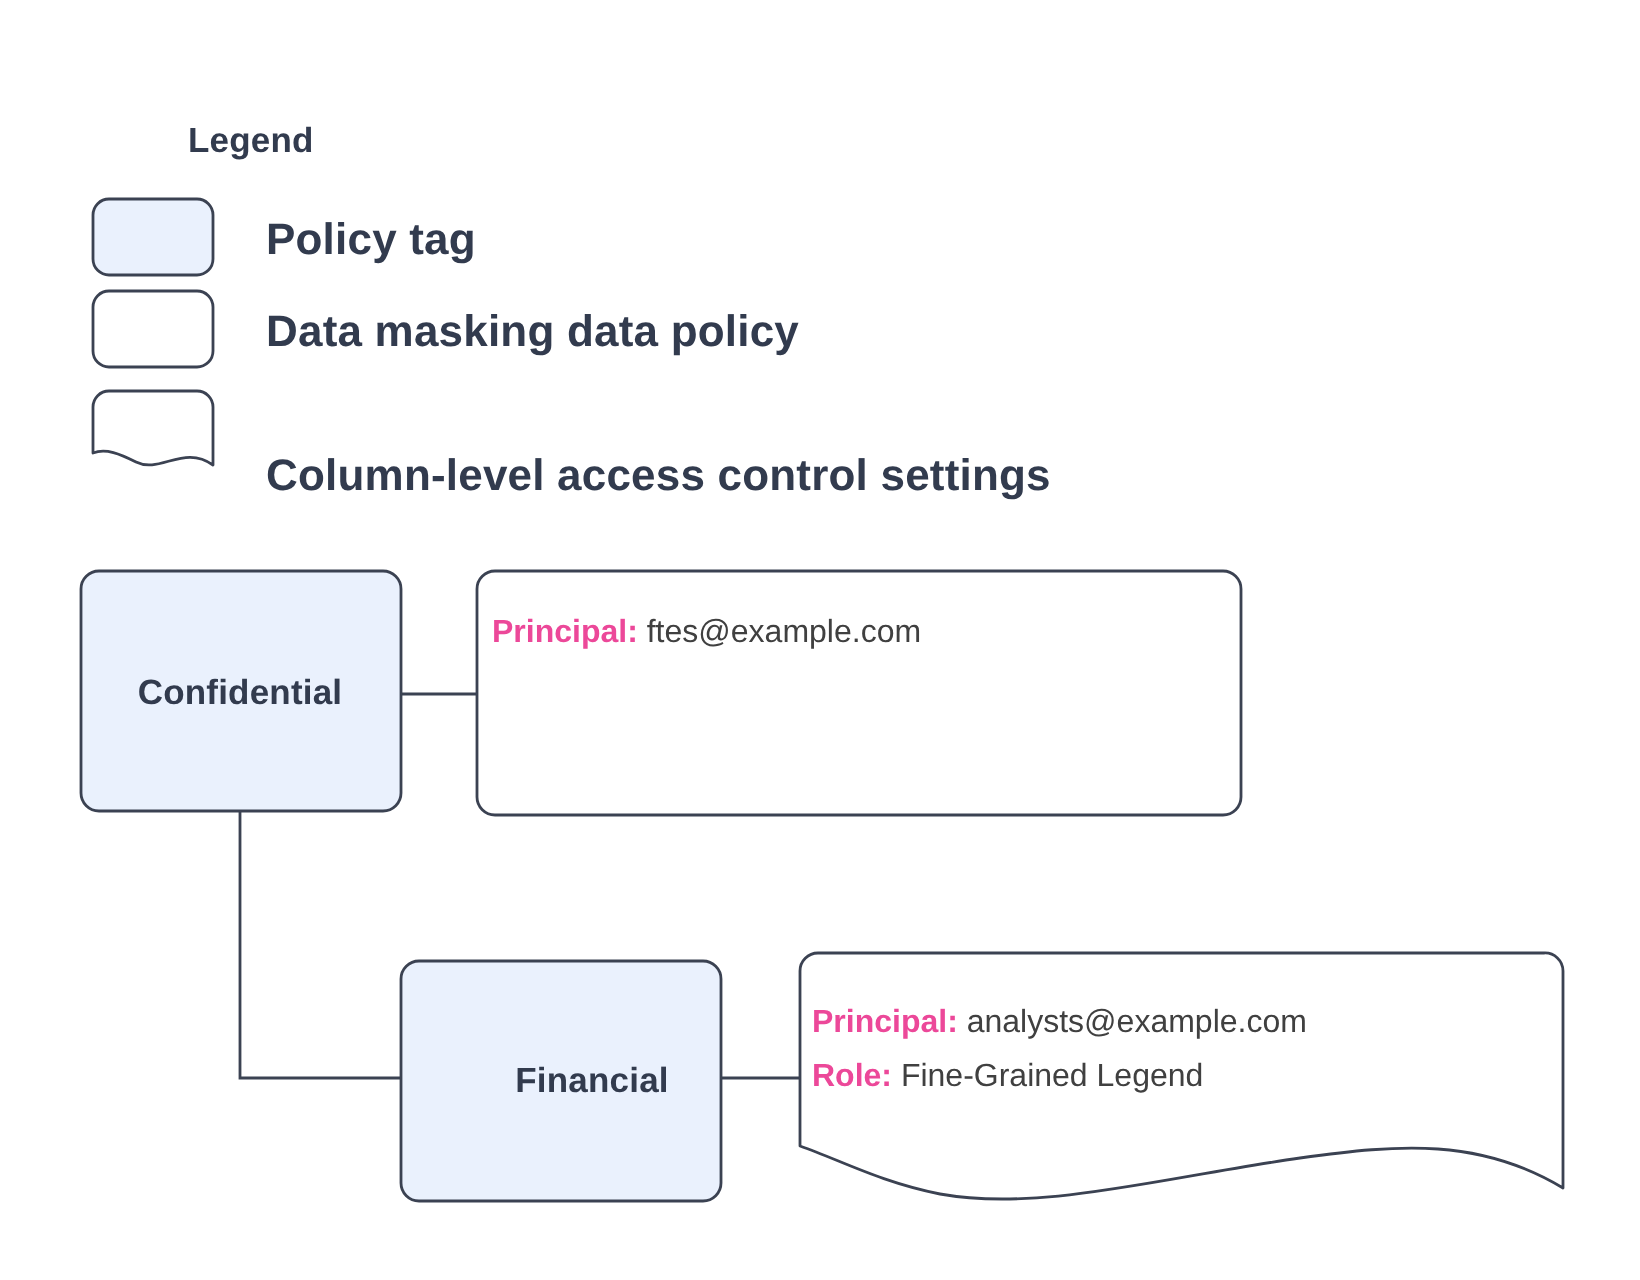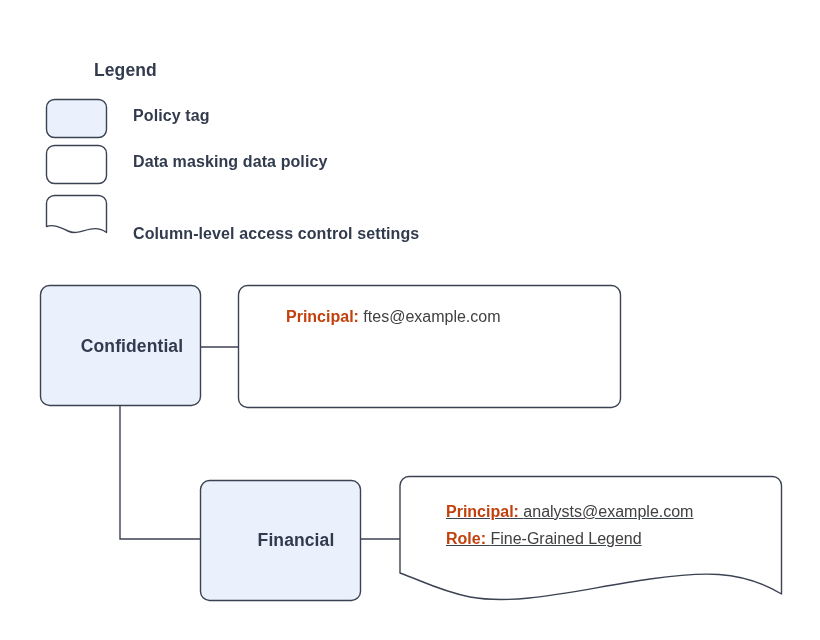--- a/index.html
+++ b/index.html
@@ -31,21 +31,21 @@
     left: 46px;
     top: 60px;
     font-size: 17.5px;
     font-weight: bold;
     color: #323b4e;
     letter-spacing: 0.1px;
     margin-left: 48px;
   }
 
   .legend-row-label {
-    font-size: 16px;
+    font-size: 22px;
     font-weight: bold;
     color: #323b4e;
     left: 133px;
     letter-spacing: 0.1px;
     white-space: nowrap;
   }
   #legend-label-0 { top: 107px; }
   #legend-label-1 { top: 153px; }
   #legend-label-2 { top: 201px; margin-top: 24px; }
 
@@ -55,41 +55,40 @@
     font-weight: bold;
     color: #323b4e;
     text-align: center;
     letter-spacing: 0.1px;
     white-space: nowrap;
   }
   #node-label-confidential {
     left: 40px;
     top: 336px;
     width: 160px;
-    padding-left: 12px;
   }
   #node-label-financial {
     left: 200px;
     top: 530px;
     width: 160px;
     padding-left: 16px;
   }
 
   
   .detail-text {
     font-size: 16px;
     color: #3b4252;
     line-height: 27px;
     white-space: nowrap;
   }
-  .detail-text .k { font-weight: bold; color: #c2410c; margin-left: 40px; }
+  .detail-text .k { font-weight: bold; color: #ec4899; }
   .detail-text .v { font-weight: normal; color: #404040; }
 
   #masking-text { left: 246px; top: 303px; }
-  #colacl-text  { left: 406px; top: 498px; text-decoration: underline; }
+  #colacl-text  { left: 406px; top: 498px; }
 </style>
 </head>
 <body>
 
 <svg id="canvas" viewBox="0 0 820 640" xmlns="http://www.w3.org/2000/svg">
 
   <rect x="46.5" y="99.5" width="60" height="38" rx="8" ry="8" fill="#eaf1fd" stroke="#3b4252" stroke-width="1.4"></rect>
 
   <rect x="46.5" y="145.5" width="60" height="38" rx="8" ry="8" fill="#ffffff" stroke="#3b4252" stroke-width="1.4"></rect>
 

